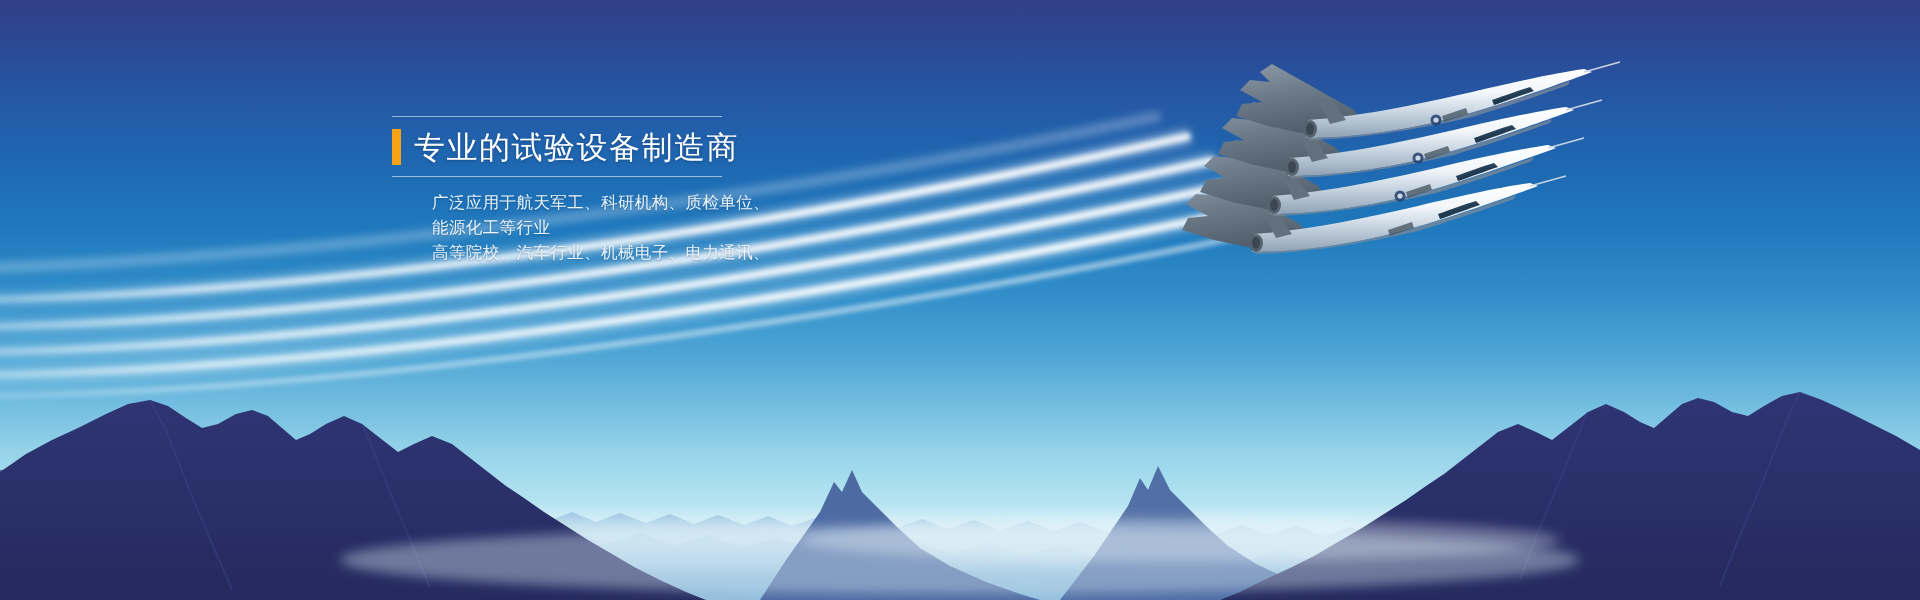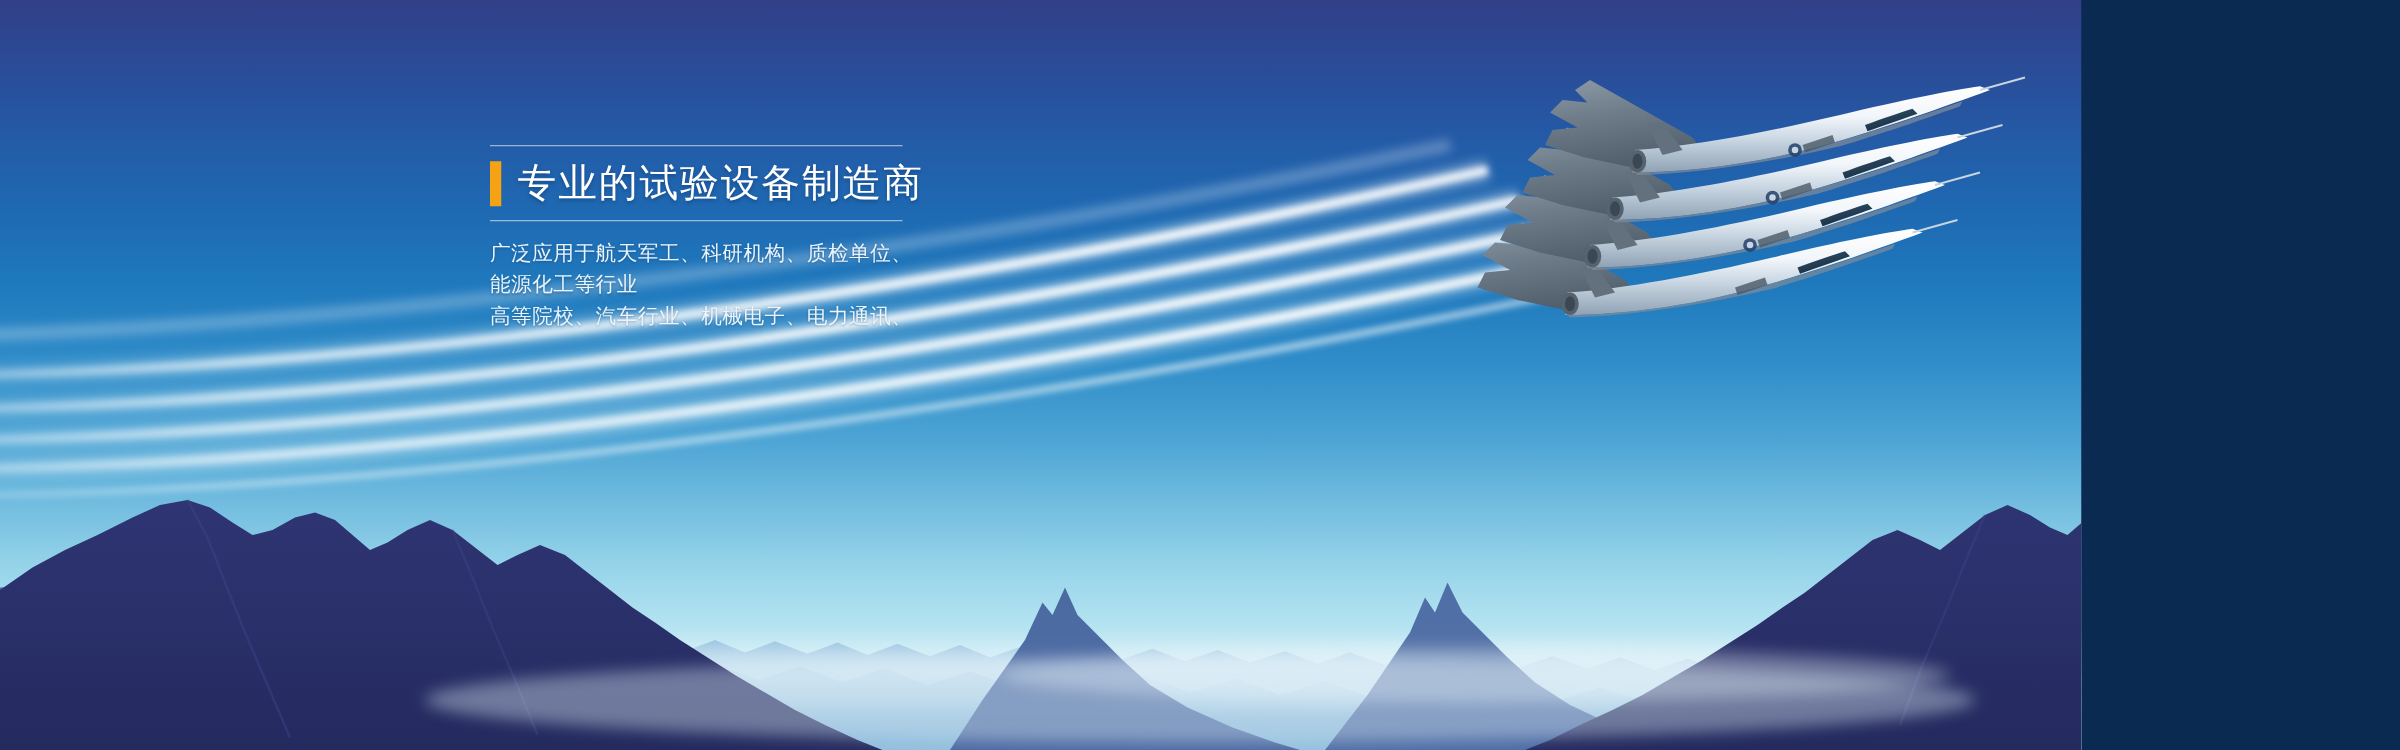--- a/index.html
+++ b/index.html
@@ -2,21 +2,21 @@
 <html><head>
 <meta charset="utf-8">
 <style>
   html, body {
     margin: 0;
     padding: 0;
     background: #0b2a52;
   }
   #banner {
     position: relative;
-    width: 1665px;
+    width: 1920px;
     height: 600px;
     overflow: hidden;
     font-family: "DejaVu Sans", "Liberation Sans", sans-serif;
   }
   .layer { position: absolute; top: 0; left: 0; width: 1920px; height: 600px; }
 
   
   #sky {
     background:
       linear-gradient(to bottom,
@@ -79,20 +79,21 @@
     letter-spacing: 1.5px;
     white-space: nowrap;
     text-shadow: 0 1px 3px rgba(0,30,70,0.35);
   }
   #subtext {
     color: #eaf4fb;
     font-size: 16.5px;
     line-height: 25px;
     letter-spacing: 0.4px;
     text-shadow: 0 1px 2px rgba(0,30,70,0.30);
+    margin-left: 40px;
   }
   #subtext div { white-space: nowrap; }
 
   
   #jets { }
   
   #mountains { }
 </style>
 </head>
 <body>

